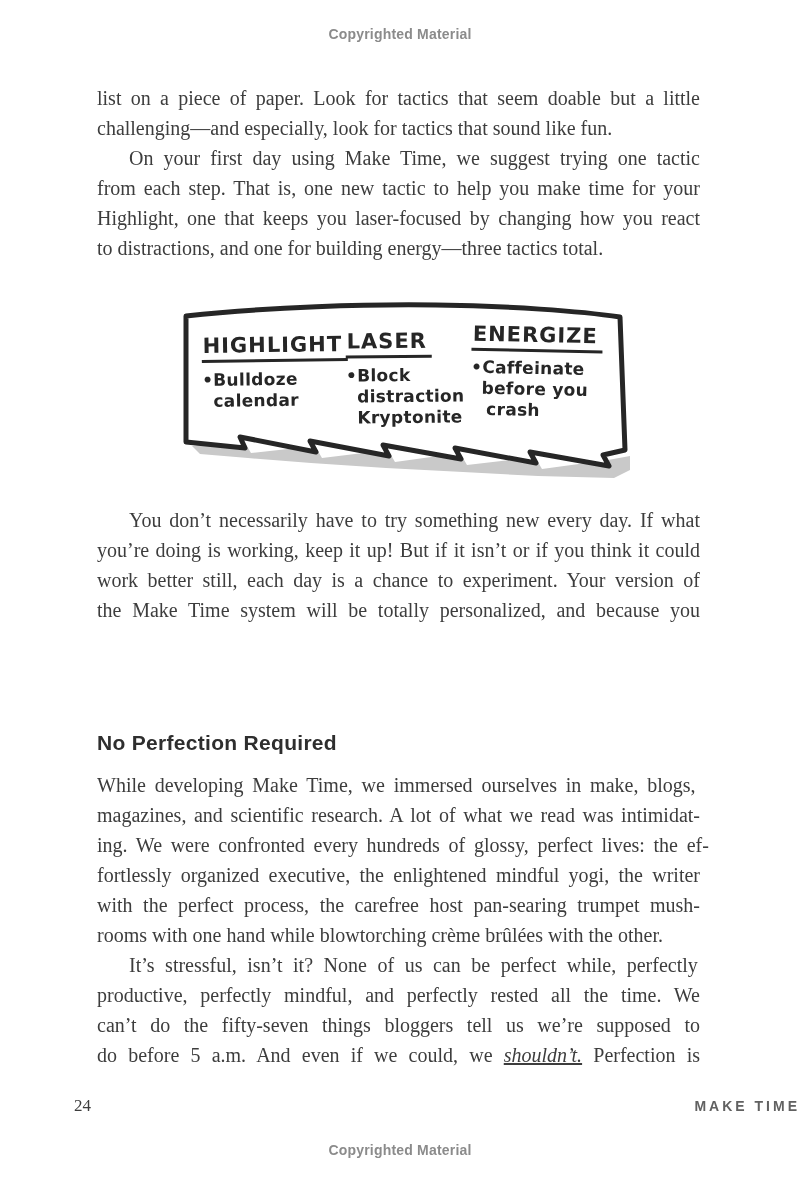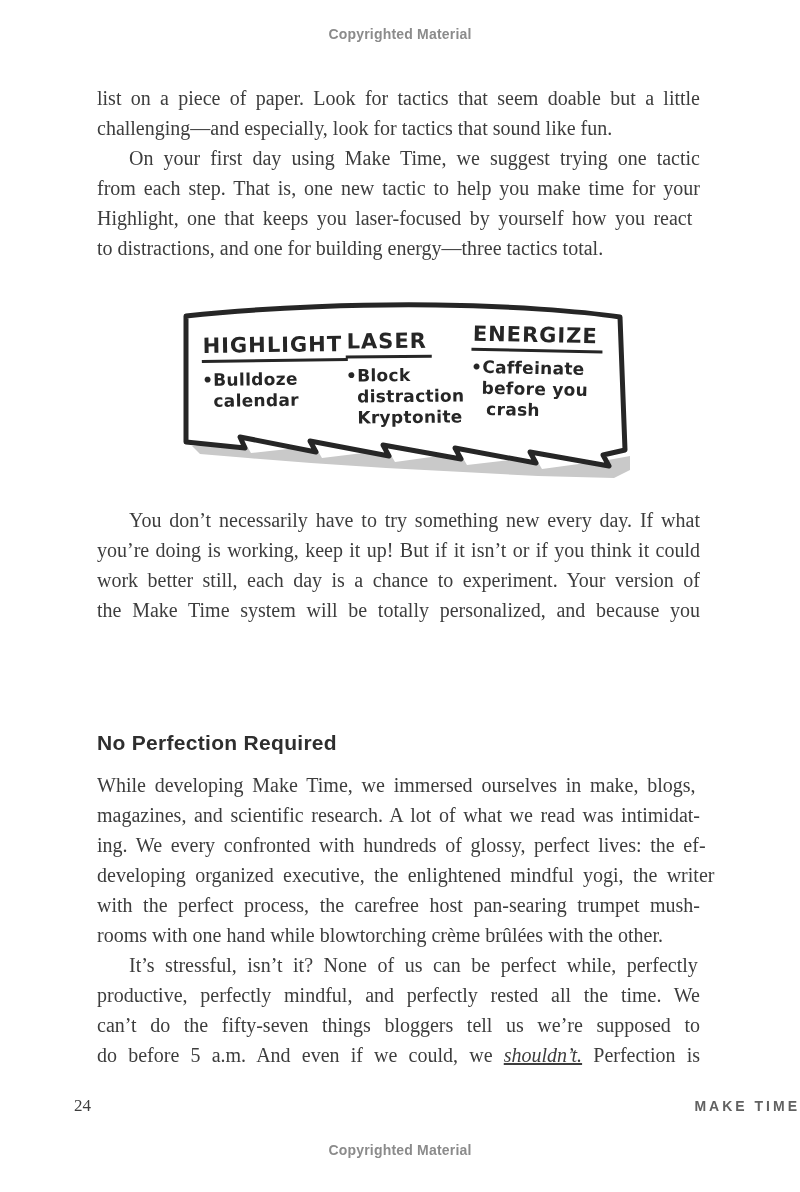--- a/index.html
+++ b/index.html
@@ -55,21 +55,21 @@
   <div class="copyright top">Copyrighted Material</div>
 
   <div class="textcol" style="top:83px">
     <div class="line"><span class="fit" style="word-spacing: 4.31362px; transform: none;">list on a piece of paper. Look for tactics that seem doable but a little</span></div>
     <div class="line"><span class="ll">challenging—and especially, look for tactics that sound like fun.</span></div>
   </div>
 
   <div class="textcol" style="top:143px">
     <div class="line ind"><span class="fit" style="word-spacing: 5.04545px; transform: none;">On your first day using Make Time, we suggest trying one tactic</span></div>
     <div class="line"><span class="fit" style="word-spacing: 2.95089px; transform: none;">from each step. That is, one new tactic to help you make time for your</span></div>
-    <div class="line"><span class="fit" style="word-spacing: 3.41094px; transform: none;">Highlight, one that keeps you laser-focused by yourself how you react</span></div>
+    <div class="line"><span class="fit" style="word-spacing: 3.41094px; transform: none;">Highlight, one that keeps you laser-focused by changing how you react</span></div>
     <div class="line"><span class="ll">to distractions, and one for building energy—three tactics total.</span></div>
   </div>
 
   <div class="illustration">
     <svg width="452" height="195" viewBox="0 0 452 195">
       <path d="M 14,146 L 66,141 L 73,153 L 137,146 L 144,158 L 210,150 L 217,162
                L 282,153 L 289,165 L 357,157 L 364,169 L 430,160 L 452,156
                L 452,170 L 436,178 L 360,176 L 285,172 L 208,168 L 133,163 L 70,158 L 22,154 Z" fill="#c9c9c9"></path>
       <path d="M 8,16
                C 90,7 190,4 258,5
@@ -116,22 +116,22 @@
     <div class="line"><span class="fit" style="word-spacing: 1.35938px; transform: none;">you’re doing is working, keep it up! But if it isn’t or if you think it could</span></div>
     <div class="line"><span class="fit" style="word-spacing: 4.47526px; transform: none;">work better still, each day is a chance to experiment. Your version of</span></div>
     <div class="line"><span class="fit" style="word-spacing: 5.7px; transform: none;">the Make Time system will be totally personalized, and because you</span></div>
   </div>
 
   <h2 class="section-heading">No Perfection Required</h2>
 
   <div class="textcol" style="top:770px">
     <div class="line"><span class="fit" style="word-spacing: 3.79688px; transform: none;">While developing Make Time, we immersed ourselves in make, blogs,</span></div>
     <div class="line"><span class="fit" style="word-spacing: 2.56392px; transform: none;">magazines, and scientific research. A lot of what we read was intimidat-</span></div>
-    <div class="line"><span class="fit" style="word-spacing: 3.66619px; transform: none;">ing. We every confronted with hundreds of glossy, perfect lives: the ef-</span></div>
-    <div class="line"><span class="fit" style="word-spacing: 4.33008px; transform: none;">developing organized executive, the enlightened mindful yogi, the writer</span></div>
+    <div class="line"><span class="fit" style="word-spacing: 3.66619px; transform: none;">ing. We were confronted every hundreds of glossy, perfect lives: the ef-</span></div>
+    <div class="line"><span class="fit" style="word-spacing: 4.33008px; transform: none;">fortlessly organized executive, the enlightened mindful yogi, the writer</span></div>
     <div class="line"><span class="fit" style="word-spacing: 5.54167px; transform: none;">with the perfect process, the carefree host pan-searing trumpet mush-</span></div>
     <div class="line"><span class="ll">rooms with one hand while blowtorching crème brûlées with the other.</span></div>
   </div>
 
   <div class="textcol" style="top:950px">
     <div class="line ind"><span class="fit" style="word-spacing: 5.54545px; transform: none;">It’s stressful, isn’t it? None of us can be perfect while, perfectly</span></div>
     <div class="line"><span class="fit" style="word-spacing: 7.73438px; transform: none;">productive, perfectly mindful, and perfectly rested all the time. We</span></div>
     <div class="line"><span class="fit" style="word-spacing: 8.57031px; transform: none;">can’t do the fifty-seven things bloggers tell us we’re supposed to</span></div>
     <div class="line">
       <span class="fit" style="word-spacing: 6.1849px; transform: none;"><span>do before 5 a.m. And even if we could, we </span><i>shouldn’t.</i><span> Perfection is</span></span>

